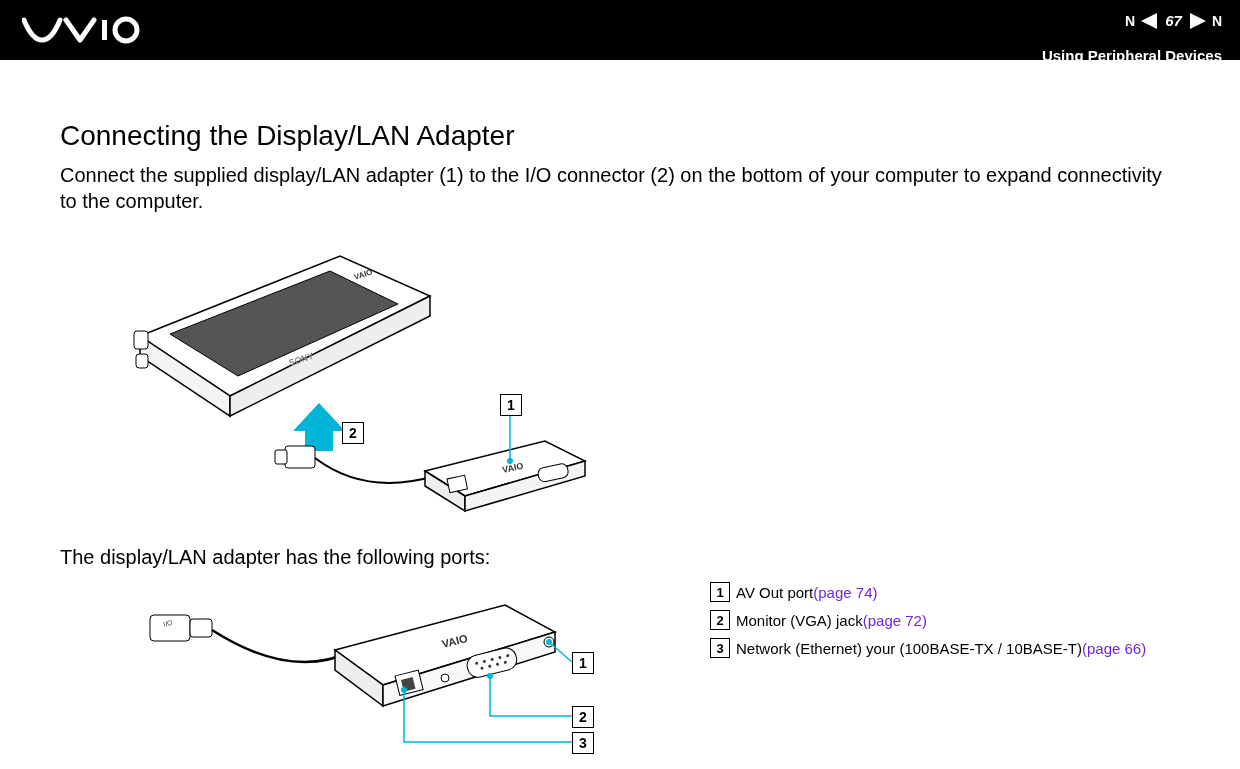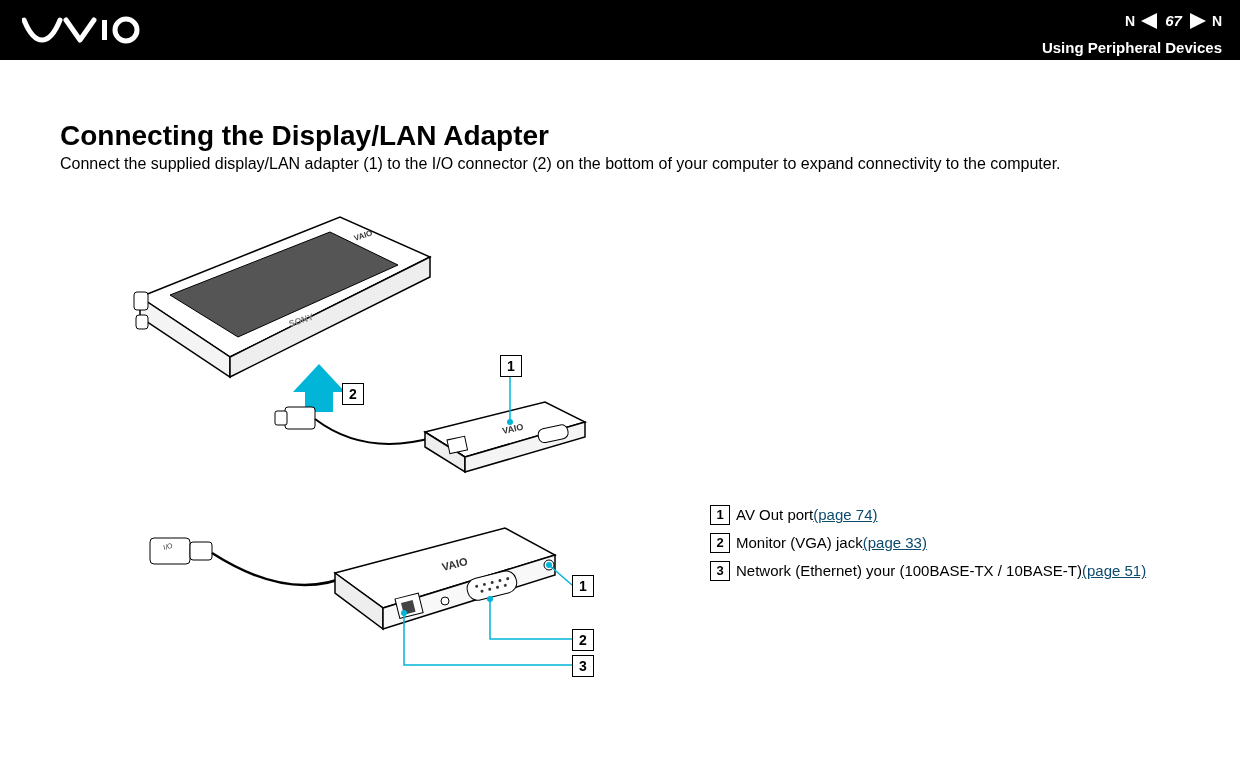--- a/index.html
+++ b/index.html
@@ -13,42 +13,42 @@
     justify-content: space-between;
     padding: 0 18px 0 22px;
     position: relative;
   }
   .logo { display: flex; align-items: center; gap: 6px; }
   .nav-block { display: flex; flex-direction: column; align-items: flex-end; color: #fff; }
   .nav-arrows { display: flex; align-items: center; gap: 6px; margin-bottom: 2px; }
   .nav-arrow-left, .nav-arrow-right { width: 0; height: 0; }
   .nav-arrow-left { border-top: 8px solid transparent; border-bottom: 8px solid transparent; border-right: 16px solid #fff; }
   .nav-arrow-right { border-top: 8px solid transparent; border-bottom: 8px solid transparent; border-left: 16px solid #fff; }
-  .page-num { font-weight: bold; font-style: italic; font-size: 15px; margin: 8px 2px; }
+  .page-num { font-weight: bold; font-style: italic; font-size: 15px; margin: 16px 2px; }
   .N { font-weight: bold; font-size: 14px; }
   .section-name { font-weight: bold; font-size: 15px; margin-left: 20px; }
   .content { padding: 60px 60px 0 60px; }
-  .h1 { font-size: 28px; font-weight: bold; color: #000; margin-bottom: 2px; }
-  .p { font-size: 16px; line-height: 1.3; color: #000; margin-bottom: 12px; }
+  .h1 { font-size: 28px; font-weight: normal; color: #000; margin-bottom: 10px; }
+  .p { font-size: 20px; line-height: 1.3; color: #000; margin-bottom: 12px; }
   .figure { position: relative; margin: 8px 0 18px 40px; width: 520px; height: 300px; }
   .figure2 { position: relative; margin: 8px 0 0 40px; width: 520px; height: 180px; }
   .callout-box {
     display: inline-flex; align-items: center; justify-content: center;
     width: 22px; height: 22px; border: 1.5px solid #000; background: #fff;
     font-size: 14px; font-weight: bold; position: absolute;
   }
   .callout-inline {
     display: inline-flex; align-items: center; justify-content: center;
     width: 20px; height: 20px; border: 1.5px solid #000; background: #fff;
     font-size: 13px; font-weight: bold; margin-right: 6px; vertical-align: middle;
   }
   .ports-area { display: flex; gap: 50px; margin-left: 40px; }
   .ports-list { padding-top: 0; font-size: 15px; }
   .port-item { margin-bottom: 8px; display: flex; align-items: center; }
-  .link { color: #0c4a6e; text-decoration: underline; }
+  .link { color: #6d28d9; }
   .illus-line { stroke: #00b5d8; stroke-width: 1.5; fill: none; }
   .illus-dot { fill: #00b5d8; }
 </style>
 </head>
 <body>
 
 <div class="header">
   <div class="logo">
     <svg width="120" height="28" viewBox="0 0 120 28">
       <path d="M2 4 Q 10 24 20 24 Q 30 24 38 4" stroke="#fff" stroke-width="5" fill="none" stroke-linecap="round"></path>
@@ -111,20 +111,21 @@
         </g>
       </g>
 
       <line x1="410" y1="180" x2="410" y2="235" class="illus-line"></line>
       <circle cx="410" cy="235" r="3" class="illus-dot"></circle>
     </svg>
     <span class="callout-box" style="left:242px; top:196px;">2</span>
     <span class="callout-box" style="left:400px; top:168px;">1</span>
   </div>
 
+  <div class="p">The display/LAN adapter has the following ports:</div>
 
   <div class="ports-area">
     <div class="figure2">
       <svg width="480" height="200" viewBox="0 0 480 200">
 
         <g transform="translate(10,15)">
           <rect x="0" y="10" width="40" height="26" rx="4" fill="#fff" stroke="#000"></rect>
           <rect x="40" y="14" width="22" height="18" rx="3" fill="#fff" stroke="#000"></rect>
           <text x="14" y="22" font-size="7" fill="#333" transform="rotate(-15 14 22)">I/O</text>
         </g>
@@ -175,22 +176,22 @@
 
     <div class="ports-list">
       <div class="port-item">
         <span class="callout-inline">1</span>
         <span>AV Out port </span>
         <span class="link">(page 74)</span>
       </div>
       <div class="port-item">
         <span class="callout-inline">2</span>
         <span>Monitor (VGA) jack </span>
-        <span class="link">(page 33)</span>
+        <span class="link">(page 72)</span>
       </div>
       <div class="port-item">
         <span class="callout-inline">3</span>
         <span>Network (Ethernet) your (100BASE-TX / 10BASE-T) </span>
-        <span class="link">(page 51)</span>
+        <span class="link">(page 66)</span>
       </div>
     </div>
   </div>
 </div>
 
 </body></html>

